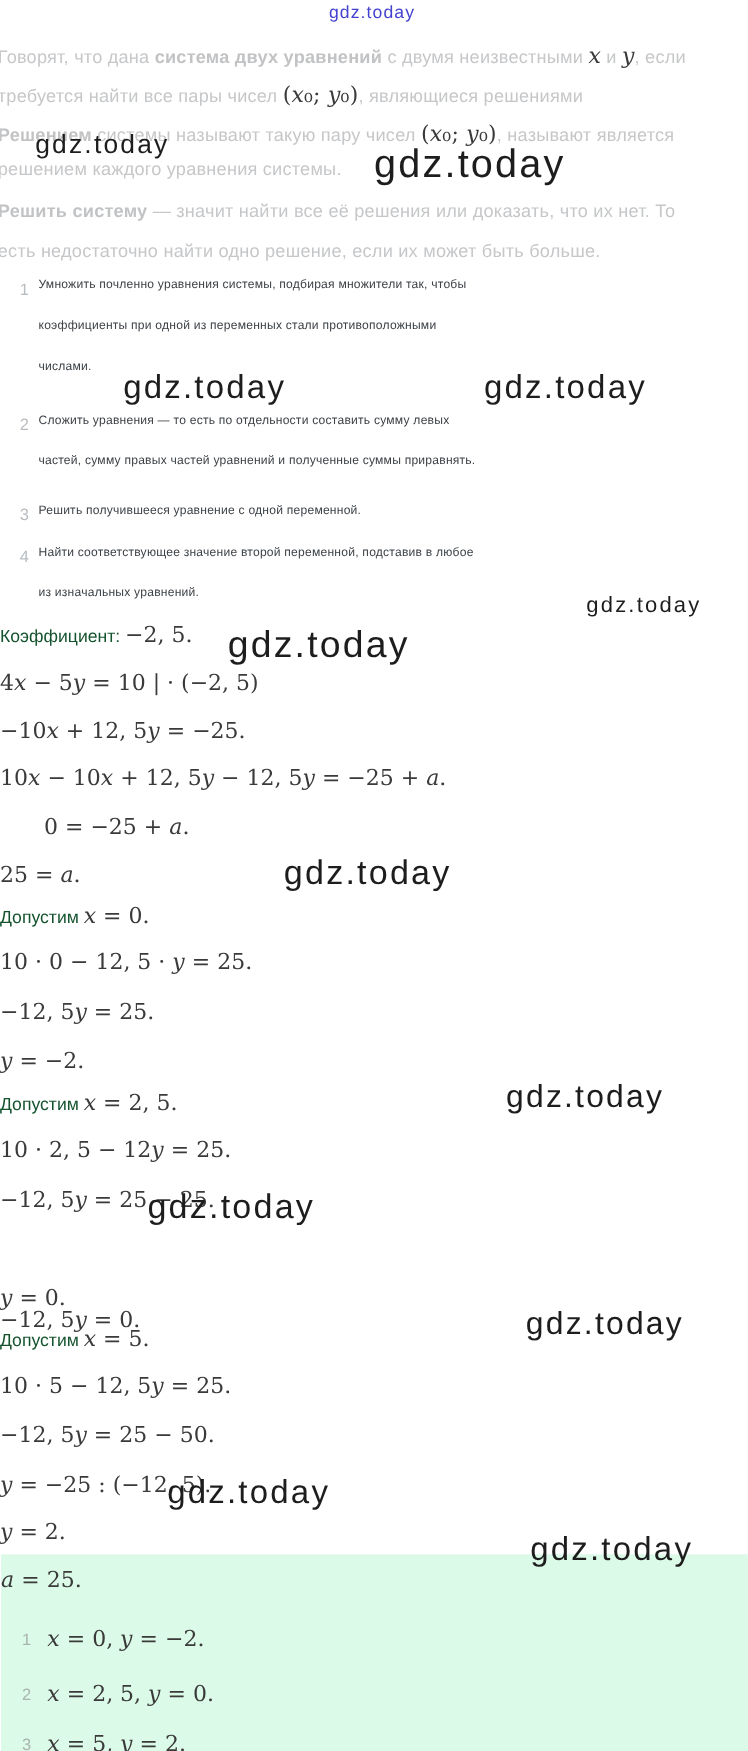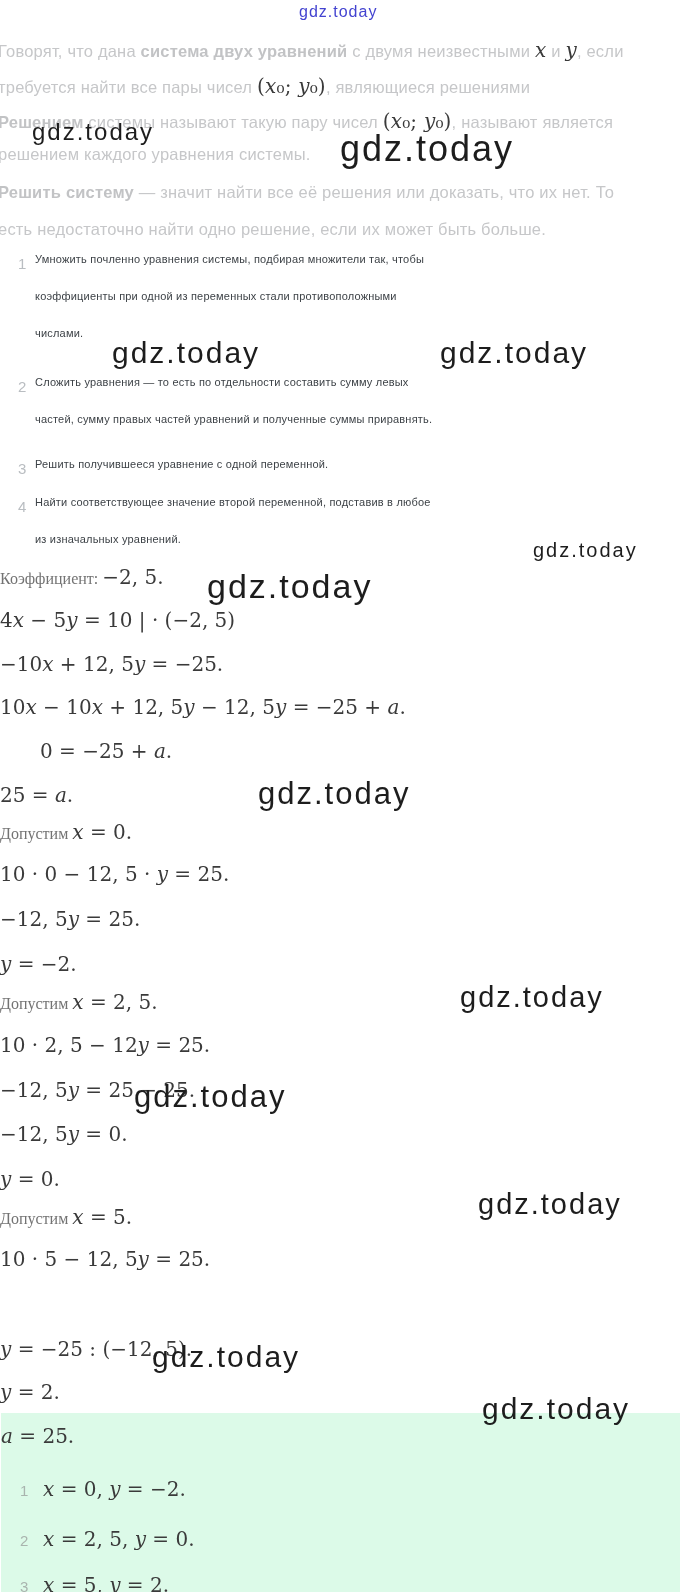--- a/index.html
+++ b/index.html
@@ -9,21 +9,21 @@
   
   .gray{color:#c6c7c9;font-size:16.5px;letter-spacing:.2px;}
   .gray b{font-weight:bold;color:#c2c3c5;}
   .gm{font-family:"DejaVu Serif",serif;font-size:18px;color:#c6c7c9;}
   
   .dark{color:#3d4247;font-size:11px;letter-spacing:.2px;}
   .stepnum{color:#b9bdc1;font-size:15px;}
   
   .math{font-family:"DejaVu Serif",serif;font-size:20px;color:#3a3a3a;}
   .math i{font-style:italic;}
-  .mlabel{font-family:Liberation Serif, serif;font-size:16px;color:#737373;}
+  .mlabel{font-family:Liberation Sans, sans-serif;font-size:16px;color:#14532d;}
   
   .wm{position:absolute;font-family:"Liberation Sans",sans-serif;color:#1d1d1d;
       letter-spacing:2px;white-space:nowrap;font-weight:400;z-index:5;}
   .wm.blue{color:#4343d0;letter-spacing:1px;}
   
   #answers{position:absolute;left:1px;top:1413px;width:680px;height:180px;}
   .ansnum{color:#a9b4ae;font-size:15px;}
 </style>
 </head>
 <body>
@@ -61,24 +61,25 @@
   <div class="line" style="left:0;top:695px;"><span class="math">10<i>x</i> − 10<i>x</i> + 12, 5<i>y</i> − 12, 5<i>y</i> = −25 + <i>a</i>.</span></div>
   <div class="line" style="left:0;top:739px;padding-left:40px;"><span class="math">0 = −25 + <i>a</i>.</span></div>
   <div class="line" style="left:0;top:783px;"><span class="math">25 = <i>a</i>.</span></div>
   <div class="line" style="left:0;top:820px;"><span class="mlabel">Допустим </span><span class="math"><i>x</i> = 0.</span></div>
   <div class="line" style="left:0;top:862px;"><span class="math">10 · 0 − 12, 5 · <i>y</i> = 25.</span></div>
   <div class="line" style="left:0;top:907px;"><span class="math">−12, 5<i>y</i> = 25.</span></div>
   <div class="line" style="left:0;top:952px;"><span class="math"><i>y</i> = −2.</span></div>
   <div class="line" style="left:0;top:990px;"><span class="mlabel">Допустим </span><span class="math"><i>x</i> = 2, 5.</span></div>
   <div class="line" style="left:0;top:1033px;"><span class="math">10 · 2, 5 − 12<i>y</i> = 25.</span></div>
   <div class="line" style="left:0;top:1078px;"><span class="math">−12, 5<i>y</i> = 25 − 25.</span></div>
-  <div class="line" style="left:0;top:1122px;"><span class="math">−12, 5<i>y</i> = 0.</span></div>
+  <div class="line" style="left:0;top:1187px;"><span class="math">−12, 5<i>y</i> = 0.</span></div>
   <div class="line" style="left:0;top:1167px;"><span class="math"><i>y</i> = 0.</span></div>
   <div class="line" style="left:0;top:1205px;"><span class="mlabel">Допустим </span><span class="math"><i>x</i> = 5.</span></div>
   <div class="line" style="left:0;top:1247px;"><span class="math">10 · 5 − 12, 5<i>y</i> = 25.</span></div>
+  <div class="line" style="left:0;top:1292px;"><span class="math">−12, 5<i>y</i> = 25 − 50.</span></div>
   <div class="line" style="left:0;top:1337px;"><span class="math"><i>y</i> = −25 : (−12, 5).</span></div>
   <div class="line" style="left:0;top:1380px;"><span class="math"><i>y</i> = 2.</span></div>
 
   <div id="answers" style="background: rgb(220, 250, 232);">
     <div class="line" style="left:0;top:11px;"><span class="math"><i>a</i> = 25.</span></div>
     <div class="line ansnum" style="left:19px;top:69px;">1</div>
     <div class="line" style="left:42px;top:64px;"><span class="math"><i>x</i> = 0, <i>y</i> = −2.</span></div>
     <div class="line ansnum" style="left:19px;top:119px;">2</div>
     <div class="line" style="left:42px;top:114px;"><span class="math"><i>x</i> = 2, 5, <i>y</i> = 0.</span></div>
     <div class="line ansnum" style="left:19px;top:165px;">3</div>

